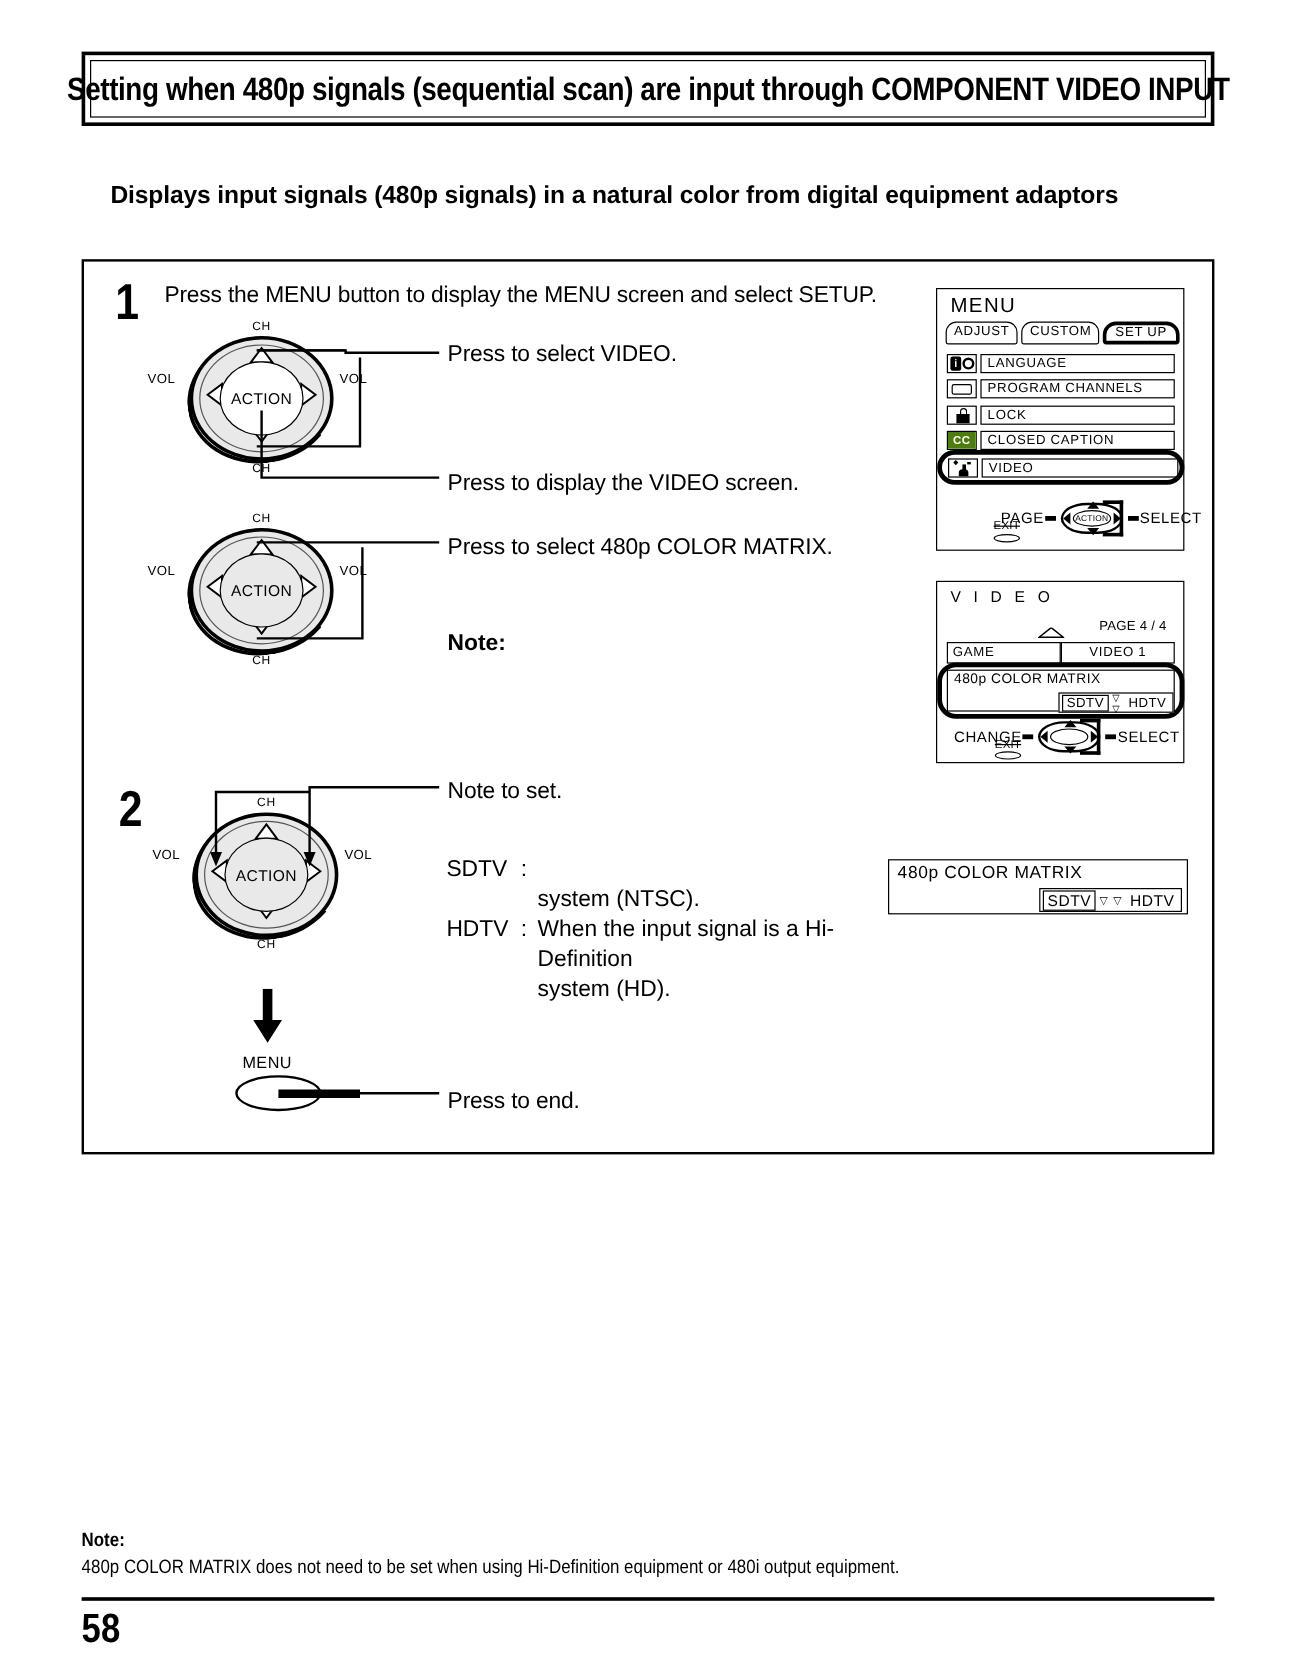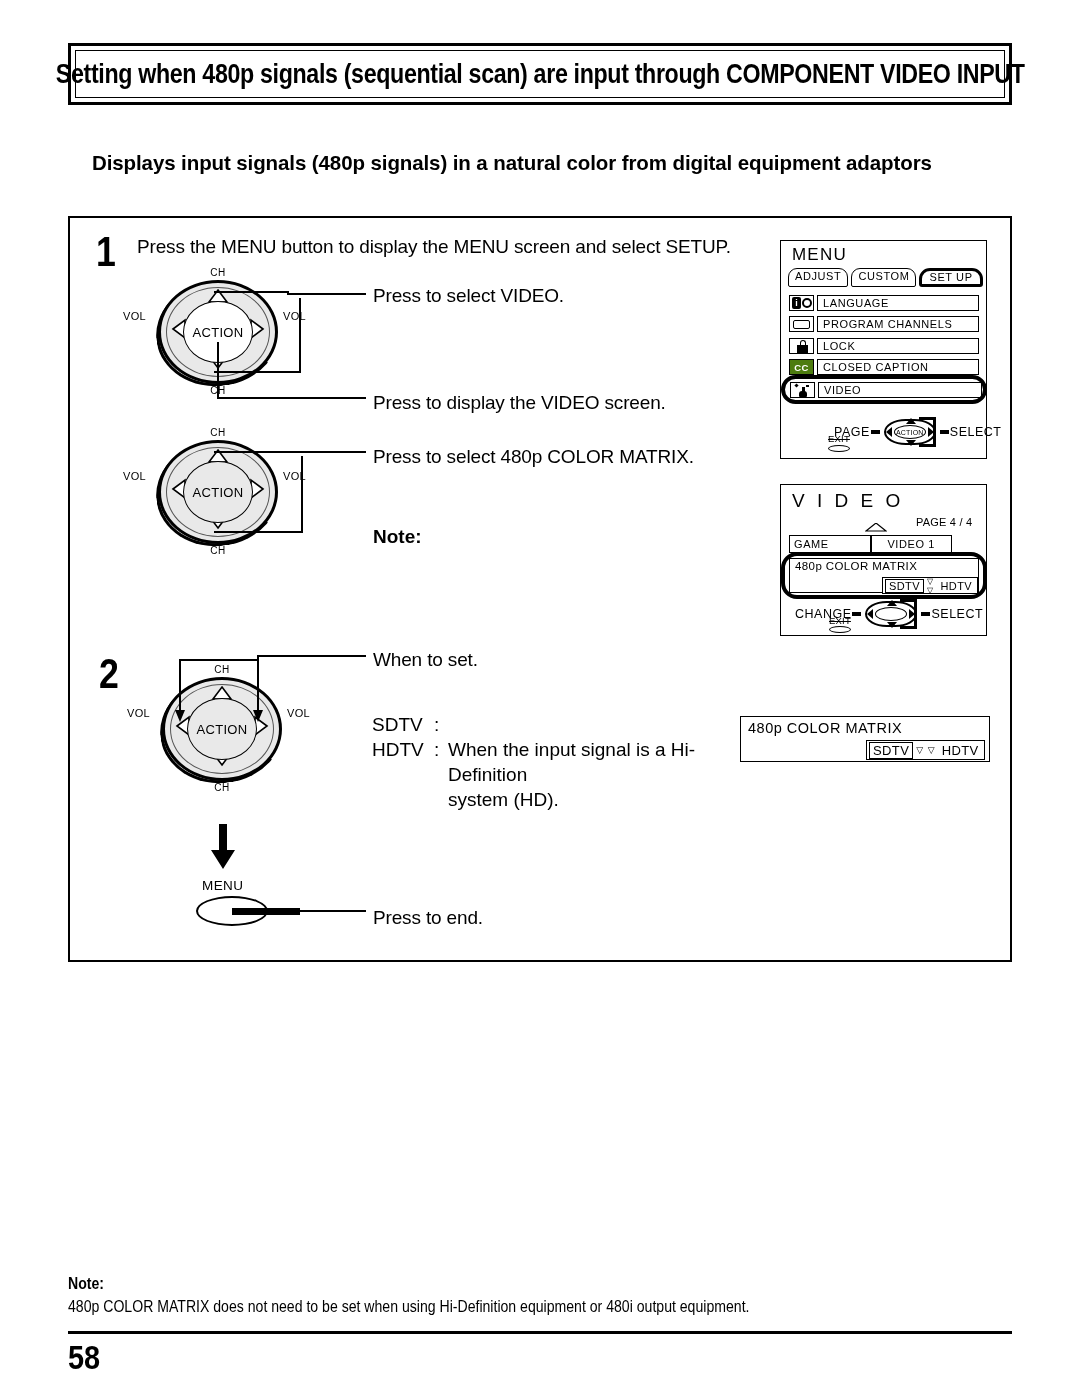--- a/index.html
+++ b/index.html
@@ -327,30 +327,30 @@
   }
 
   #osd-menu .nav-widget { left: 13px; top: 176px; margin-left: 40px; }
   #osd-menu .nav-exit { left: 47px; top: 192px; }
   #osd-menu .nav-exit-oval { left: 47px; top: 204px; }
 
   
   #osd-video { left: 780px; top: 484px; width: 207px; height: 152px; }
   #osd-video .title {
     position: absolute; left: 11px; top: 5px;
-    font-size: 19px; letter-spacing: 3.5px;
+    font-size: 13px; letter-spacing: 3.5px;
   }
   #osd-video .page-lbl {
     position: absolute; left: 135px; top: 31px; font-size: 11px; letter-spacing: 0.2px;
   }
   #osd-video .up-tri-line {
     position: absolute; left: 84px; top: 38px; width: 22px; height: 9px;
   }
   #osd-video .two-col {
-    position: absolute; left: 8px; top: 50px; width: 163px; height: 18px;
+    position: absolute; left: 8px; top: 50px; width: 190px; height: 18px;
     display: flex;
   }
   #osd-video .two-col .c {
     flex: 1 1 50%; border: 1.2px solid #000; box-sizing: border-box;
     font-size: 11px; letter-spacing: 0.6px;
     display: flex; align-items: center;
     padding-left: 4px;
   }
   #osd-video .two-col .c.right { justify-content: center; padding-left: 0; }
   #osd-video .matrix-wrap {
@@ -440,32 +440,33 @@
 
 <div class="abs" id="content-frame"></div>
 
 <div class="abs step-num" id="step-1-num">1</div>
 <div class="abs step-num" id="step-2-num">2</div>
 
 <div class="abs instr" id="instr-step1">Press the MENU button to display the MENU screen and select SETUP.</div>
 <div class="abs instr" id="instr-select-video">Press to select VIDEO.</div>
 <div class="abs instr" id="instr-display-video">Press to display the VIDEO screen.</div>
 <div class="abs instr" id="instr-select-matrix">Press to select 480p COLOR MATRIX.</div>
-<div class="abs instr" id="instr-press-set">When to set.</div>
+<div class="abs instr" id="instr-press-set">Note to set.</div>
 <div class="abs instr" id="instr-press-end">Press to end.</div>
 
 <div class="abs" id="note-mid">
   <div class="lbl">Note:</div>
 </div>
 
 <div class="abs" id="defs">
   <div class="row">
     <div class="key">SDTV</div>
     <div class="colon">:</div>
   </div>
+  <div class="cont">system (NTSC).</div>
   <div class="row">
     <div class="key">HDTV</div>
     <div class="colon">:</div>
     <div class="val">When the input signal is a Hi-Definition</div>
   </div>
   <div class="cont">system (HD).</div>
 </div>
 
 <div class="abs dial" id="dial-1">
   <div class="outer-shadow"></div>

